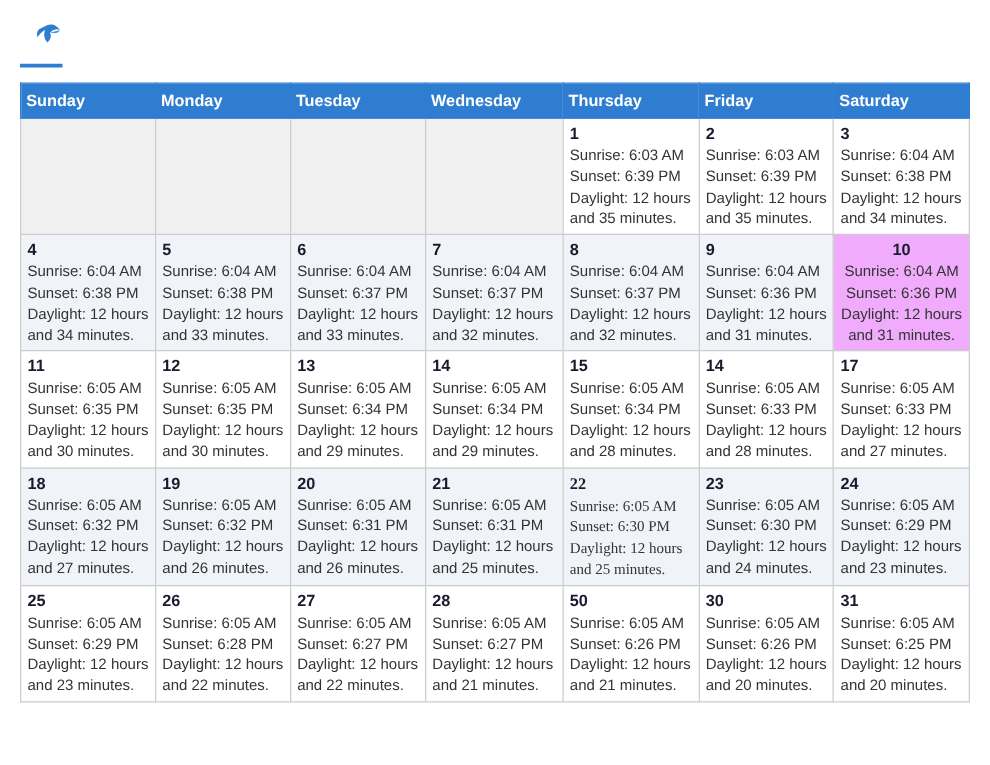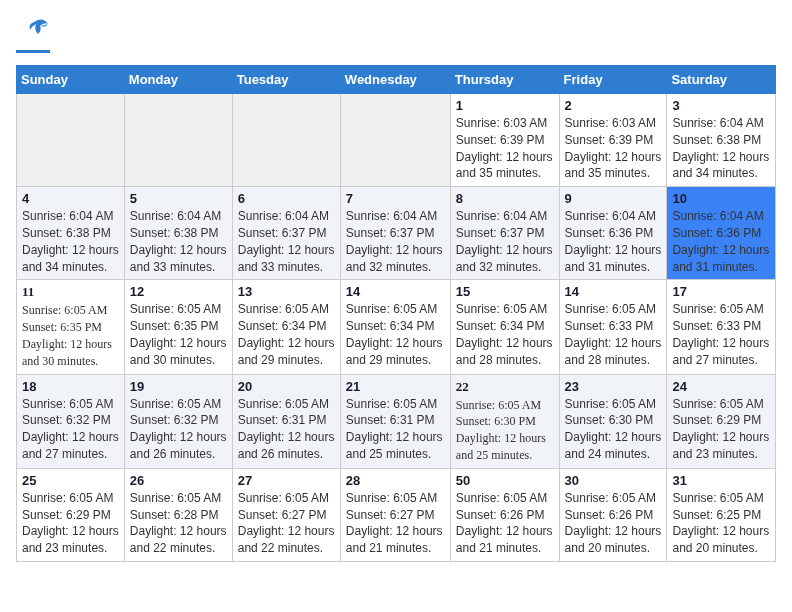--- a/index.html
+++ b/index.html
@@ -181,30 +181,30 @@
 Daylight: 12 hours
 and 32 minutes.</div>
         </td>
         <td style="background: rgb(240, 244, 248);">
           <div class="day-number">9</div>
           <div class="day-info" style="white-space: pre-line;">Sunrise: 6:04 AM
 Sunset: 6:36 PM
 Daylight: 12 hours
 and 31 minutes.</div>
         </td>
-        <td style="background: #3b82f6;">
+        <td style="background: #f0abfc; text-align: center;">
           <div class="day-number">10</div>
           <div class="day-info" style="white-space: pre-line;">Sunrise: 6:04 AM
 Sunset: 6:36 PM
 Daylight: 12 hours
 and 31 minutes.</div>
         </td>
       </tr>
       <tr>
-        <td style="background: rgb(255, 255, 255); font-family: Liberation Serif, serif;">
+        <td style="background: rgb(255, 255, 255);">
           <div class="day-number">11</div>
           <div class="day-info" style="white-space: pre-line;">Sunrise: 6:05 AM
 Sunset: 6:35 PM
 Daylight: 12 hours
 and 30 minutes.</div>
         </td>
         <td style="background: rgb(255, 255, 255);">
           <div class="day-number">12</div>
           <div class="day-info" style="white-space: pre-line;">Sunrise: 6:05 AM
 Sunset: 6:35 PM

